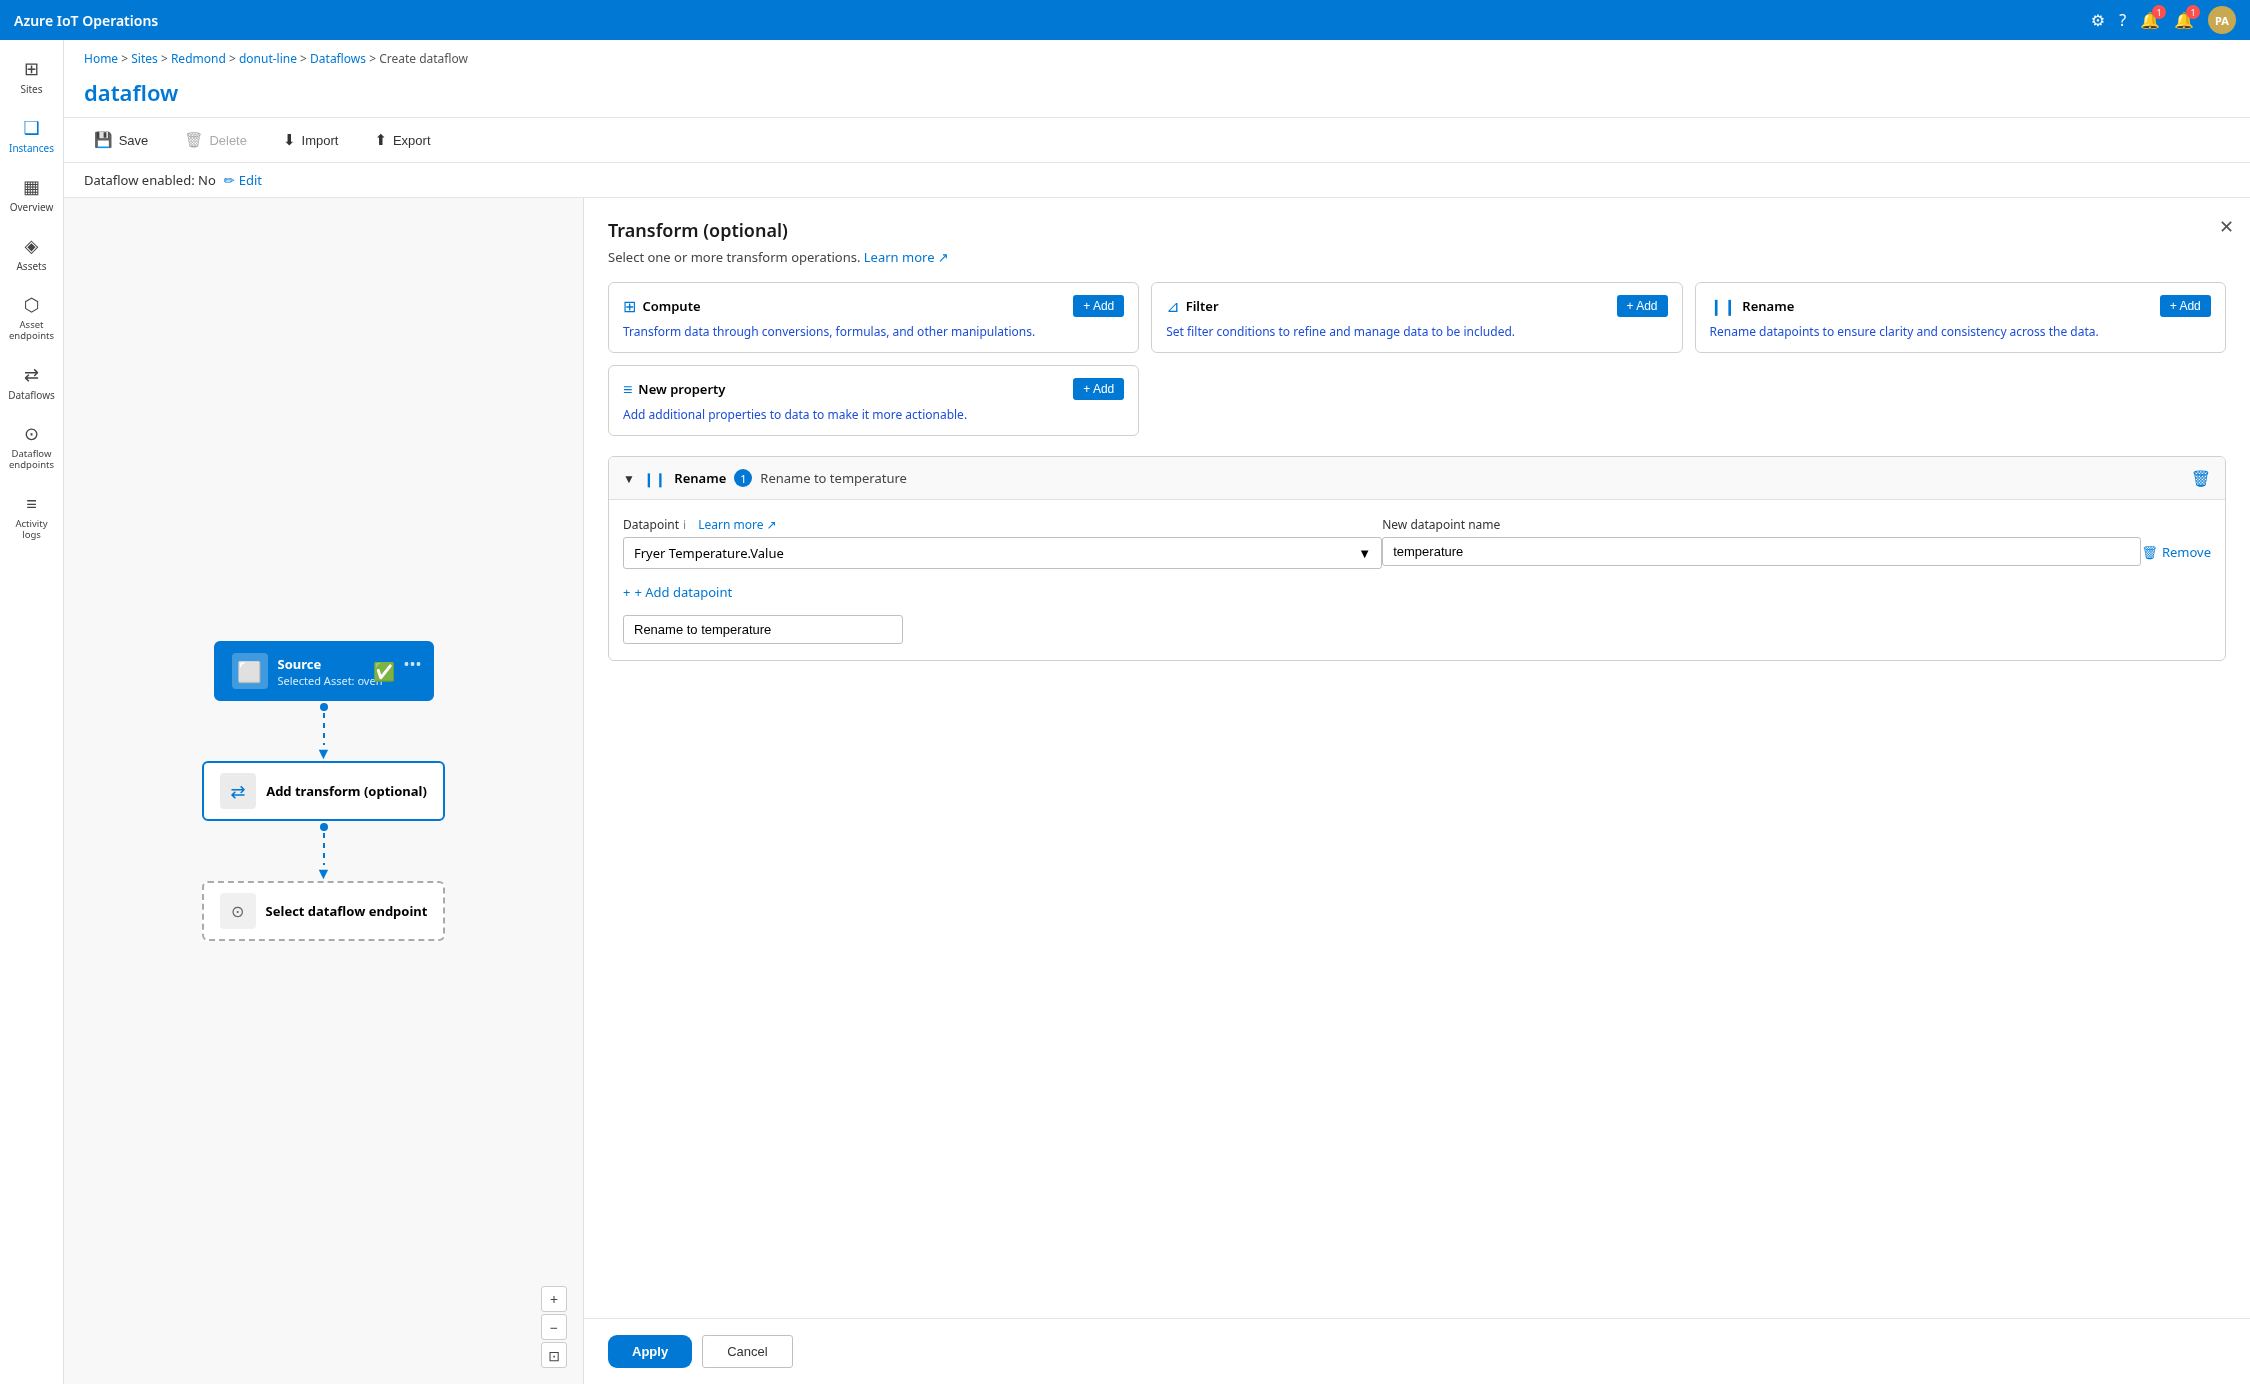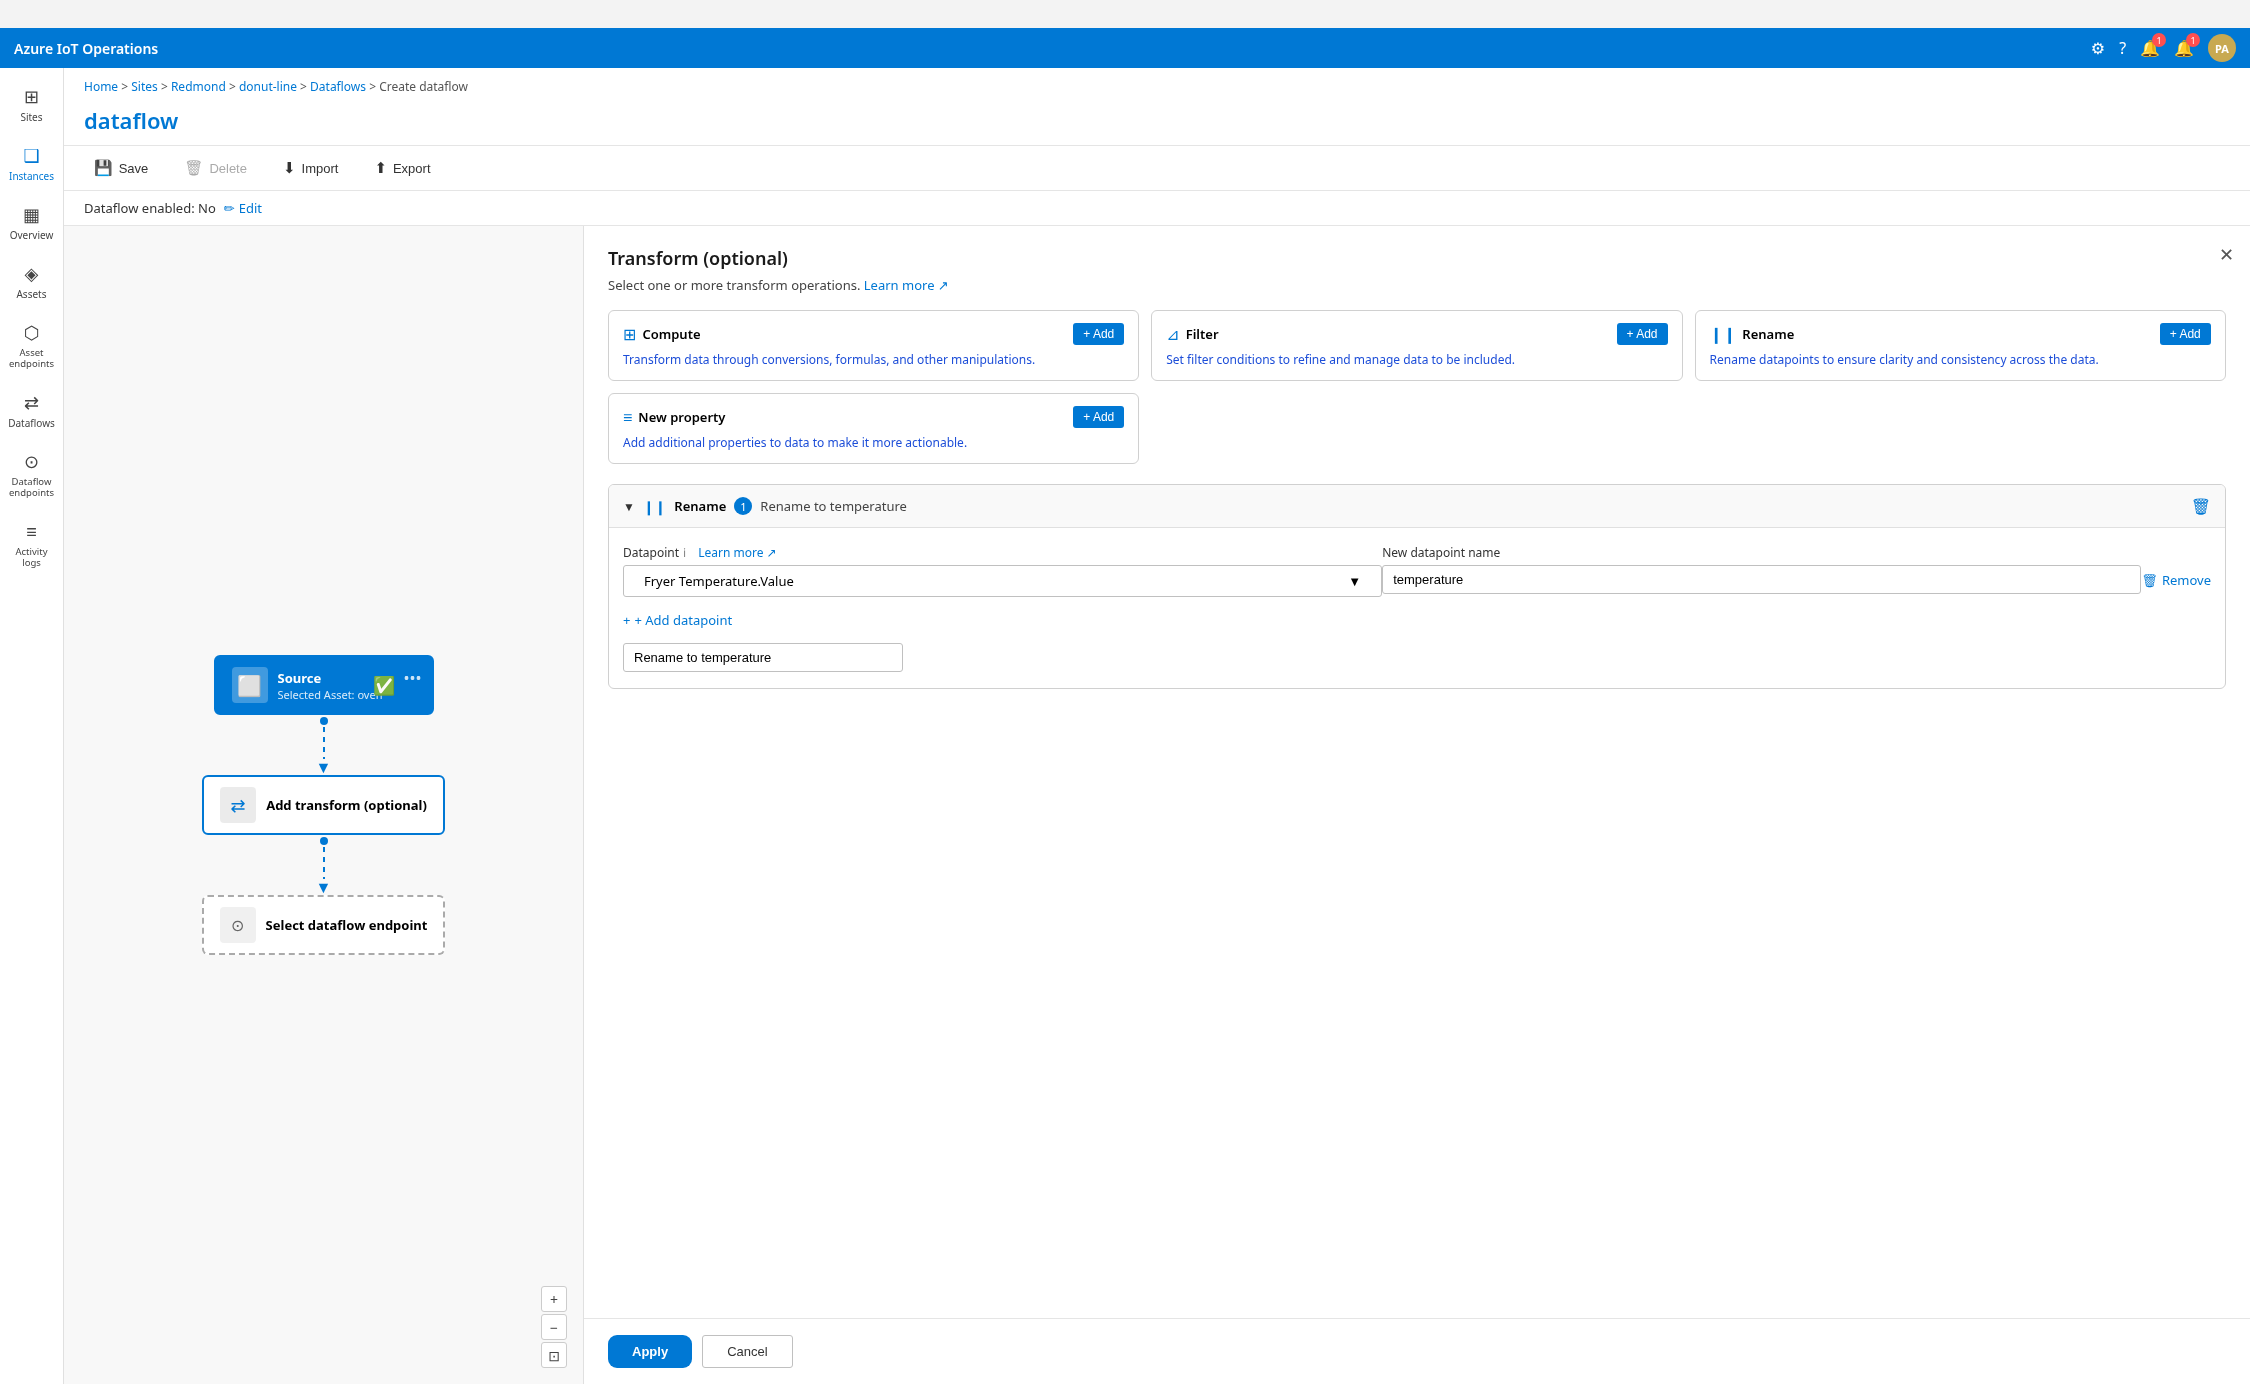--- a/index.html
+++ b/index.html
@@ -8,21 +8,20 @@
     
     .top-nav {
       background: #0078d4;
       color: white;
       height: 40px;
       display: flex;
       align-items: center;
       padding: 0 14px;
       flex-shrink: 0;
       gap: 8px;
-      margin-top: 28px;
     }
     .top-nav-title { font-size: 14px; font-weight: 600; flex: 1; }
     .top-nav-icons { display: flex; gap: 14px; align-items: center; }
     .nav-icon { color: white; font-size: 16px; cursor: pointer; }
     .avatar { background: #c8a951; color: white; width: 28px; height: 28px; border-radius: 50%; display: flex; align-items: center; justify-content: center; font-size: 11px; font-weight: 700; cursor: pointer; }
     .badge-icon { position: relative; display: inline-flex; }
     .badge { position: absolute; top: -4px; right: -6px; background: #ff4f4f; color: white; font-size: 9px; border-radius: 50%; width: 14px; height: 14px; display: flex; align-items: center; justify-content: center; }
 
     
     .main-layout { display: flex; flex: 1; overflow: hidden; }
@@ -265,21 +264,21 @@
     .rename-subtitle { font-size: 13px; color: #444; }
     .rename-delete { color: #0078d4; font-size: 16px; cursor: pointer; }
 
     .rename-body { padding: 16px 14px; }
     .form-row { display: flex; margin-bottom: 14px; }
     .form-group { flex: 1; }
     .form-label { font-size: 12px; color: #333; margin-bottom: 4px; display: flex; align-items: center; gap: 4px; }
     .form-label-link { color: #0078d4; margin-left: 8px; font-size: 12px; cursor: pointer; }
     .form-select {
       width: 100%;
-      padding: 6px 20px;
+      padding: 6px 10px;
       border: 1px solid #c0c0c0;
       border-radius: 3px;
       font-size: 13px;
       display: flex; align-items: center; justify-content: space-between;
       cursor: pointer;
       background: white;
     }
     .form-input {
       width: 100%;
       padding: 6px 10px;

